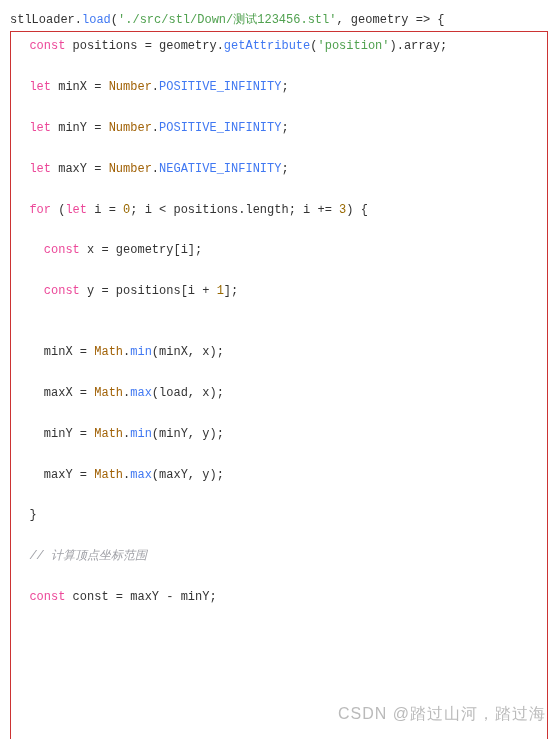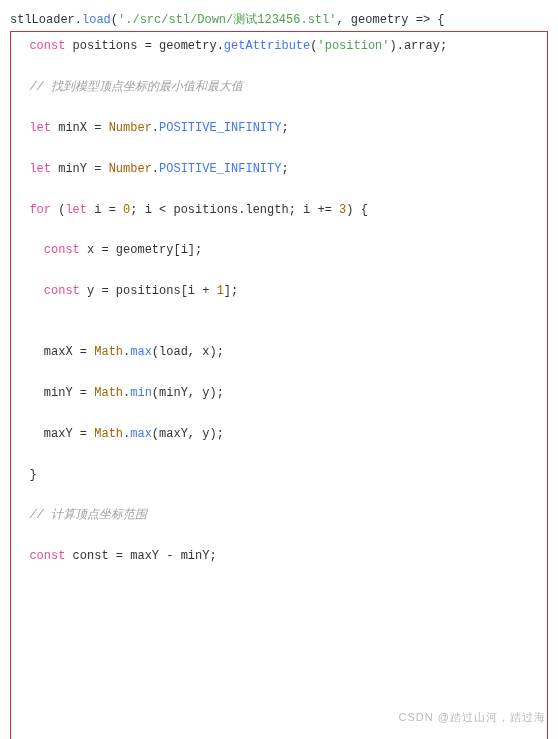--- a/index.html
+++ b/index.html
@@ -8,33 +8,34 @@
 .red-box{border:1px solid #cc3333;padding:4px;margin:1px 0}
 .s-namespace{color:#333}
 .s-method{color:#4078f2;}
 .s-string{color:#50a14f}
 .s-keyword{color:#ec4899}
 .s-prop{color:#4078f2}
 .s-num{color:#986801}
 .s-comment{color:#a0a1a7;font-style:italic}
 .s-class{color:#a16207}
 .arrow-wrap{position:relative;height:0}
-.watermark{position:fixed;bottom:12px;right:12px;color:rgba(140,140,140,0.6);font-size:11px;font-family:"Microsoft YaHei",sans-serif;letter-spacing:1px}
+.watermark{position:fixed;bottom:12px;right:12px;color:rgba(140,140,140,0.6);font-size:16px;font-family:"Microsoft YaHei",sans-serif;letter-spacing:1px}
 </style>
 </head>
 <body>
 
 <pre><span class="line"><span class="s-namespace">stlLoader</span><span>.</span><span class="s-method">load</span><span>(</span><span class="s-string">'./src/stl/Down/测试123456.stl'</span><span>, geometry =&gt; {</span></span><div class="red-box"><span class="line">  <span class="s-keyword">const</span><span> positions = geometry.</span><span class="s-method">getAttribute</span><span>(</span><span class="s-string">'position'</span><span>).array;</span></span>
-<span class="line">  <span class="s-comment">// 找到模型顶点坐标的最小值和最大值</span></span>
 <span class="line">  <span class="s-keyword">let</span><span> minX = </span><span class="s-class">Number</span><span>.</span><span class="s-prop">POSITIVE_INFINITY</span><span>;</span></span>
 <span class="line">  <span class="s-keyword">let</span><span> minY = </span><span class="s-class">Number</span><span>.</span><span class="s-prop">POSITIVE_INFINITY</span><span>;</span></span>
+<span class="line">  <span class="s-keyword">let</span><span> maxY = </span><span class="s-class">Number</span><span>.</span><span class="s-prop">NEGATIVE_INFINITY</span><span>;</span></span>
 <span class="line">  <span class="s-keyword">for</span><span> (</span><span class="s-keyword">let</span><span> i = </span><span class="s-num">0</span><span>; i &lt; positions.length; i += </span><span class="s-num">3</span><span>) {</span></span>
 <span class="line">    <span class="s-keyword">const</span><span> x = geometry[i];</span></span>
 <span class="line">    <span class="s-keyword">const</span><span> y = positions[i + </span><span class="s-num">1</span><span>];</span></span>
 <span class="line"></span>
+<span class="line">    <span>minX = </span><span class="s-class">Math</span><span>.</span><span class="s-method">min</span><span>(minX, x);</span></span>
 <span class="line">    <span>maxX = </span><span class="s-class">Math</span><span>.</span><span class="s-method">max</span><span>(load, x);</span></span>
 <span class="line">    <span>minY = </span><span class="s-class">Math</span><span>.</span><span class="s-method">min</span><span>(minY, y);</span></span>
 <span class="line">    <span>maxY = </span><span class="s-class">Math</span><span>.</span><span class="s-method">max</span><span>(maxY, y);</span></span>
 <span class="line">  <span>}</span></span>
 <span class="line">  <span class="s-comment">// 计算顶点坐标范围</span></span>
 <span class="line">  <span class="s-keyword">const</span><span> const = maxY - minY;</span></span>
 
 
 
 

